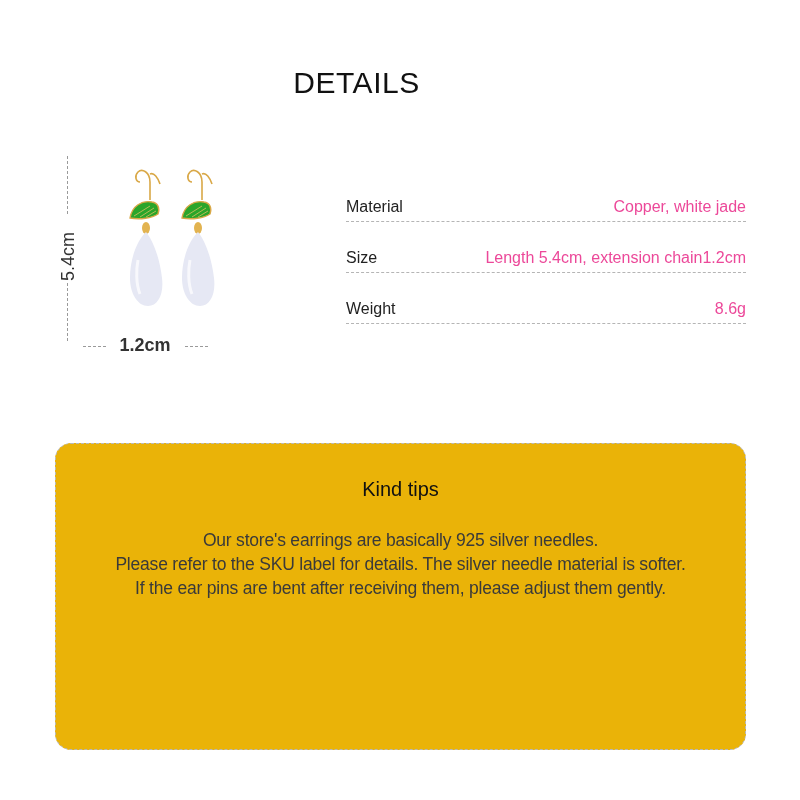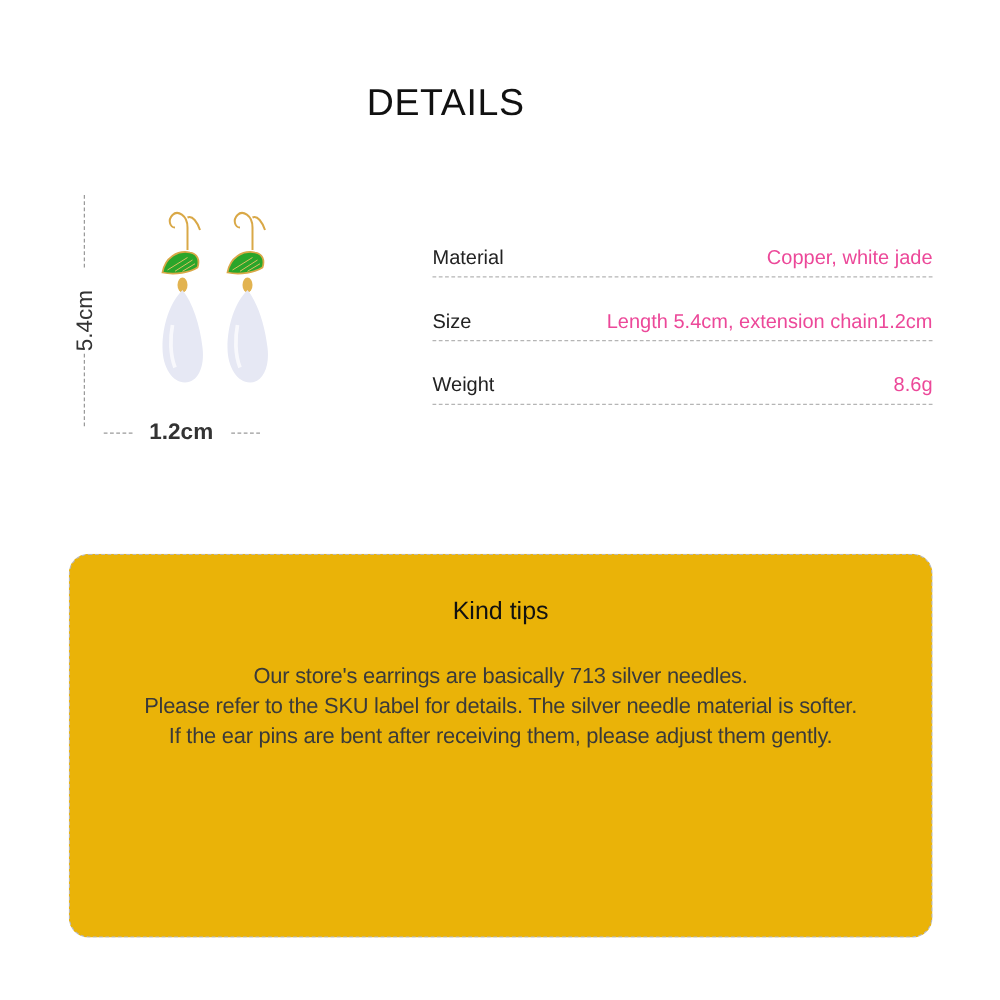--- a/index.html
+++ b/index.html
@@ -110,17 +110,17 @@
   </div>
   <div class="spec-row">
     <span class="spec-label">Weight</span>
     <span class="spec-value">8.6g</span>
   </div>
 </div>
 
 <div class="tips">
   <div class="tips-title">Kind tips</div>
   <div class="tips-para p1">
-    <span class="line">Our store's earrings are basically 713 silver needles.</span>
+    <span class="line">Our store's earrings are basically 925 silver needles.</span>
     <span class="line">Please refer to the SKU label for details. The silver needle material is softer.</span>
     <span class="line">If the ear pins are bent after receiving them, please adjust them gently.</span>
   </div>
 </div>
 
 </body></html>

